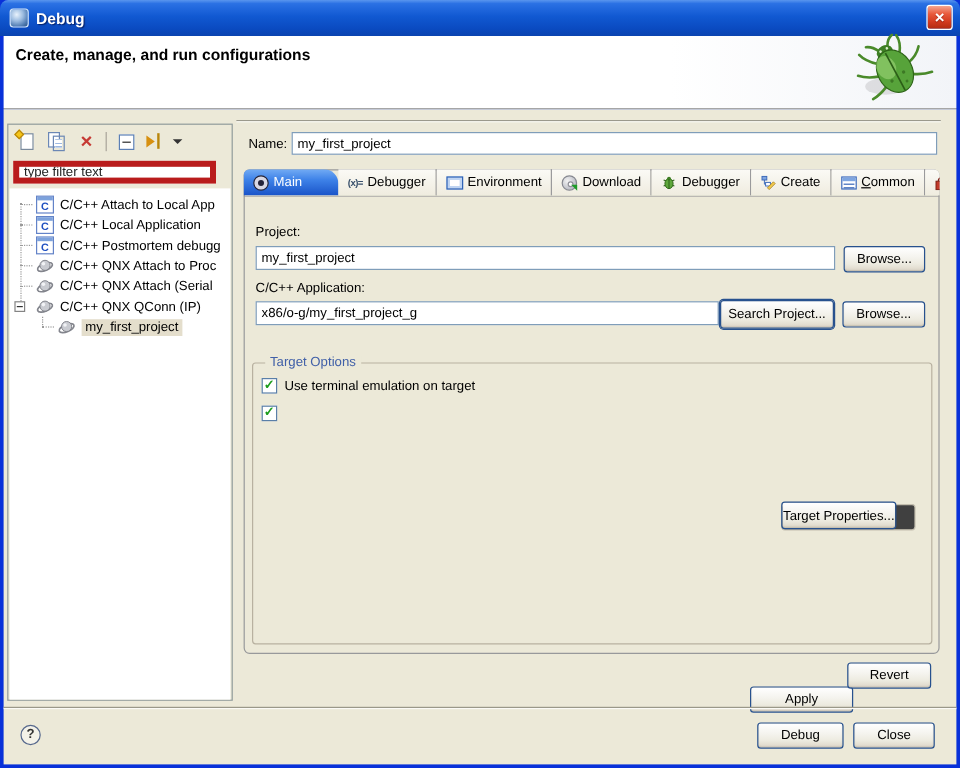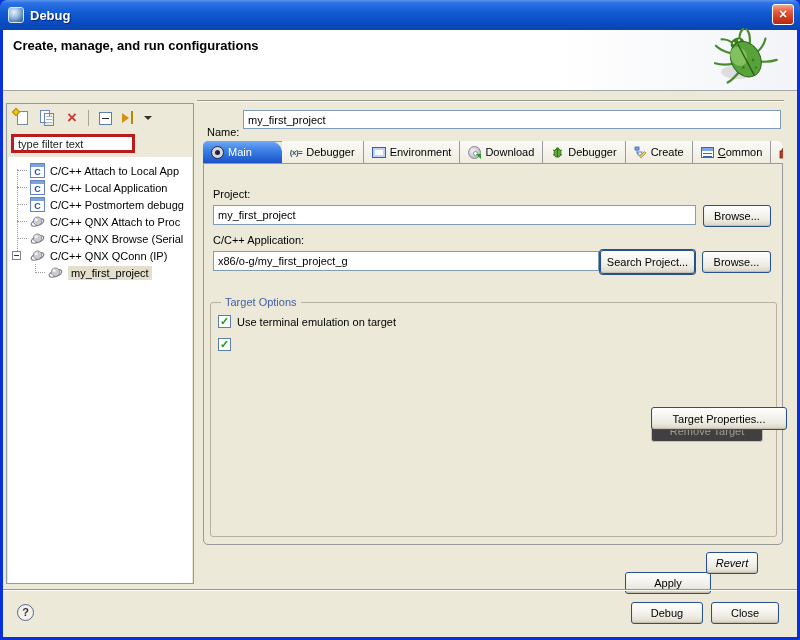--- a/index.html
+++ b/index.html
@@ -50,22 +50,22 @@
     background-image:repeating-linear-gradient(180deg,#fff 0 2px,#9DB8E0 2px 3px); background-clip:content-box; padding:2px 1px; }
   .icon-delete { color:#C63A34; font-size:17px; font-weight:bold; line-height:16px; }
   .tb-sep { width:1px; height:16px; background:#A8A49A; }
   .icon-collapse { width:13px; height:13px; border:1px solid #5B7FB5; background:#fff; position:relative; }
   .icon-collapse::after { content:""; position:absolute; left:2px; top:5px; width:7px; height:1px; background:#2B2B2B; }
   .icon-filter-arrow { position:absolute; left:1px; top:4px; width:0; height:0;
     border-left:7px solid #D79010; border-top:5px solid transparent; border-bottom:5px solid transparent; }
   .icon-filter-bar { position:absolute; left:10px; top:2px; width:2px; height:13px; background:#B8860B; }
   .icon-caret { width:0; height:0; border-left:4px solid transparent; border-right:4px solid transparent;
     border-top:4px solid #333; margin-left:-2px; }
-  .lp-filter { position:absolute; left:4px; top:30px; width:124px; height:19px;
-    border:3px solid #b91c1c; background:#fff; font-size:11px; padding:1px 4px; color:#222;
+  .lp-filter { position:absolute; left:4px; top:30px; width:169px; height:19px;
+    border:5px solid #b91c1c; background:#fff; font-size:11px; padding:1px 4px; color:#222;
     font-family:"Liberation Sans", sans-serif; }
   .lp-tree { position:absolute; left:1px; top:53px; width:184px; height:426px; background:#fff; overflow:hidden; }
   .tree-row { position:absolute; left:0; width:100%; height:17px; display:flex; align-items:center;
     font-size:11px; color:#000; white-space:nowrap; cursor:pointer; }
   .tr0{top:5px;padding-left:22px}.tr1{top:22px;padding-left:22px}.tr2{top:39px;padding-left:22px}
   .tr3{top:56px;padding-left:22px}.tr4{top:73px;padding-left:22px}.tr5{top:90px;padding-left:22px}
   .tr6{top:107px;padding-left:40px}
   .tree-row .ticon { margin-right:5px; flex:0 0 auto; }
   .vline1 { position:absolute; left:9px; top:12px; height:86px; border-left:1px dotted #9A9A9A; }
   .vline2 { position:absolute; left:27px; top:107px; height:9px; border-left:1px dotted #9A9A9A; }
@@ -76,21 +76,21 @@
   .c-icon { width:15px; height:15px; background:#fff; border:1px solid #6383C8; position:relative;
     font-size:9px; font-weight:bold; color:#1E4FC0; text-align:center; line-height:17px; }
   .c-icon::before { content:""; position:absolute; left:0; top:0; width:100%; height:3px; background:#7DA2DC; }
   .sel-label { background:#E4DECC; padding:1px 3px; }
   
   .rp-topline { position:absolute; left:197px; top:100px; width:587px; height:1px; background:#9B998C; }
   .rp-topline2 { position:absolute; left:197px; top:101px; width:587px; height:1px; background:#F8F7F2; }
   .form-label { position:absolute; font-size:11px; color:#000; }
   .xp-input { position:absolute; border:1px solid #7F9DB9; background:#fff; font-size:11px;
     padding:1px 4px; color:#000; font-family:"Liberation Sans", sans-serif; }
-  .name-label { left:207px; top:114px;margin-top:12px; }
+  .name-label { left:207px; top:114px; }
   .name-input { left:243px; top:110px; width:538px; height:19px; }
   
   .tab-folder { position:absolute; left:203px; top:141px; width:580px; height:404px;
     border:1px solid #98999B; border-radius:5px; }
   .tab-strip { position:absolute; left:203px; top:141px; width:580px; height:23px; display:flex;
     border-bottom:1px solid #98999B; border-radius:5px 5px 0 0; overflow:hidden; }
   .tab { display:flex; align-items:center; gap:4px; padding:0 8px; font-size:11px;
     border-right:1px solid #9A9A9C; background:linear-gradient(180deg,#FBFAF6,#EFECDF); cursor:pointer; white-space:nowrap; }
   .tab.selected { background:linear-gradient(180deg,#72ABF4 0%,#3E82E8 40%,#1953C8 100%);
     color:#fff; border-radius:4px 12px 0 0; border-right:none; padding-right:30px; }
@@ -138,23 +138,23 @@
   .chk2 { left:218px; top:338px; } .chk2-label { left:237px; top:339px; }
   .listbox { position:absolute; left:218px; top:356px; width:425px; height:171px;
     border:1px solid #7F9DB9; background:#fff; }
   .list-item { position:absolute; left:4px; top:4px; display:flex; align-items:center; font-size:11px; cursor:pointer; }
   .target-icon { width:13px; height:13px; border-radius:50%; background:#E6E2F0; border:1px solid #7A7490;
     position:relative; margin-right:5px; flex:0 0 auto; }
   .target-icon::after { content:""; position:absolute; left:3px; top:3px; width:5px; height:5px;
     border-radius:50%; background:#453F5C; }
   .btn-add   { left:651px; top:362px; width:112px; height:23px; }
   .btn-remove{ left:651px; top:391px; width:112px; height:22px; }
-  .btn-props { left:651px; top:407px; width:136px; height:23px; }
+  .btn-props { left:651px; top:418px; width:96px; height:23px; }
   .btn-apply { left:625px; top:552px; width:86px; height:22px;margin-top:20px; }
-  .btn-revert{ left:706px; top:552px; width:52px; height:22px;font-style:italic; }
+  .btn-revert{ left:706px; top:552px; width:70px; height:22px; }
   
   .footer-sep  { position:absolute; left:3px; top:589px; width:794px; height:1px; background:#9A9889; }
   .footer-sep2 { position:absolute; left:3px; top:590px; width:794px; height:1px; background:#FBFAF5; }
   .help-btn { position:absolute; left:17px; top:604px; width:17px; height:17px; border-radius:50%;
     border:1px solid #56688C; background:#F4F2E8; color:#333; font-size:11px; font-weight:bold;
     text-align:center; line-height:15px; cursor:pointer; }
   .btn-debug { left:631px; top:602px; width:72px; height:22px; }
   .btn-close { left:711px; top:602px; width:68px; height:22px; }
   
   svg { display:block; }
@@ -254,21 +254,21 @@
         <span>C/C++ QNX Attach to Proc</span>
       </div>
       <div class="tree-row tr4">
         <span class="ticon">
           <svg width="15" height="15" viewBox="0 0 16 16">
             <ellipse cx="8" cy="9" rx="7" ry="3.2" transform="rotate(-22 8 9)" fill="none" stroke="#83858D" stroke-width="1.5"></ellipse>
             <circle cx="8" cy="7.6" r="4.5" fill="#C9CBD1" stroke="#7B7D85" stroke-width="0.8"></circle>
             <circle cx="6.6" cy="6.2" r="1.6" fill="#F2F3F6"></circle>
           </svg>
         </span>
-        <span>C/C++ QNX Browse (Serial</span>
+        <span>C/C++ QNX Attach (Serial</span>
       </div>
       <div class="tree-row tr5">
         <span class="expander"></span>
         <span class="ticon">
           <svg width="15" height="15" viewBox="0 0 16 16">
             <ellipse cx="8" cy="9" rx="7" ry="3.2" transform="rotate(-22 8 9)" fill="none" stroke="#83858D" stroke-width="1.5"></ellipse>
             <circle cx="8" cy="7.6" r="4.5" fill="#C9CBD1" stroke="#7B7D85" stroke-width="0.8"></circle>
             <circle cx="6.6" cy="6.2" r="1.6" fill="#F2F3F6"></circle>
           </svg>
         </span>

